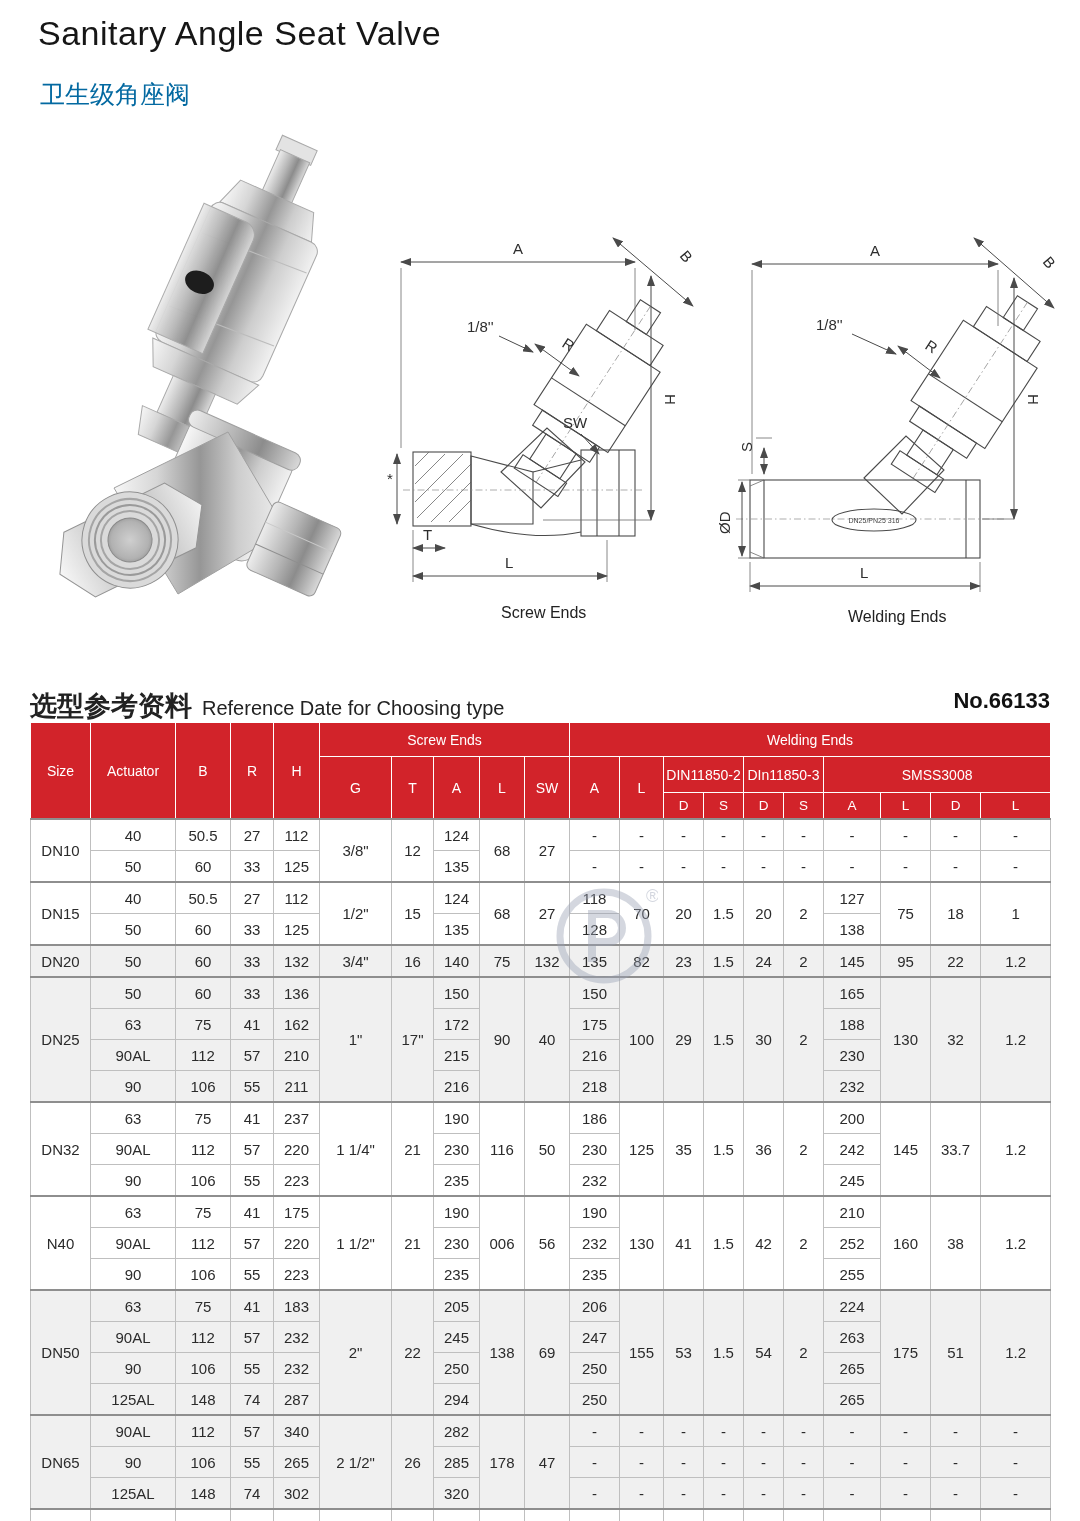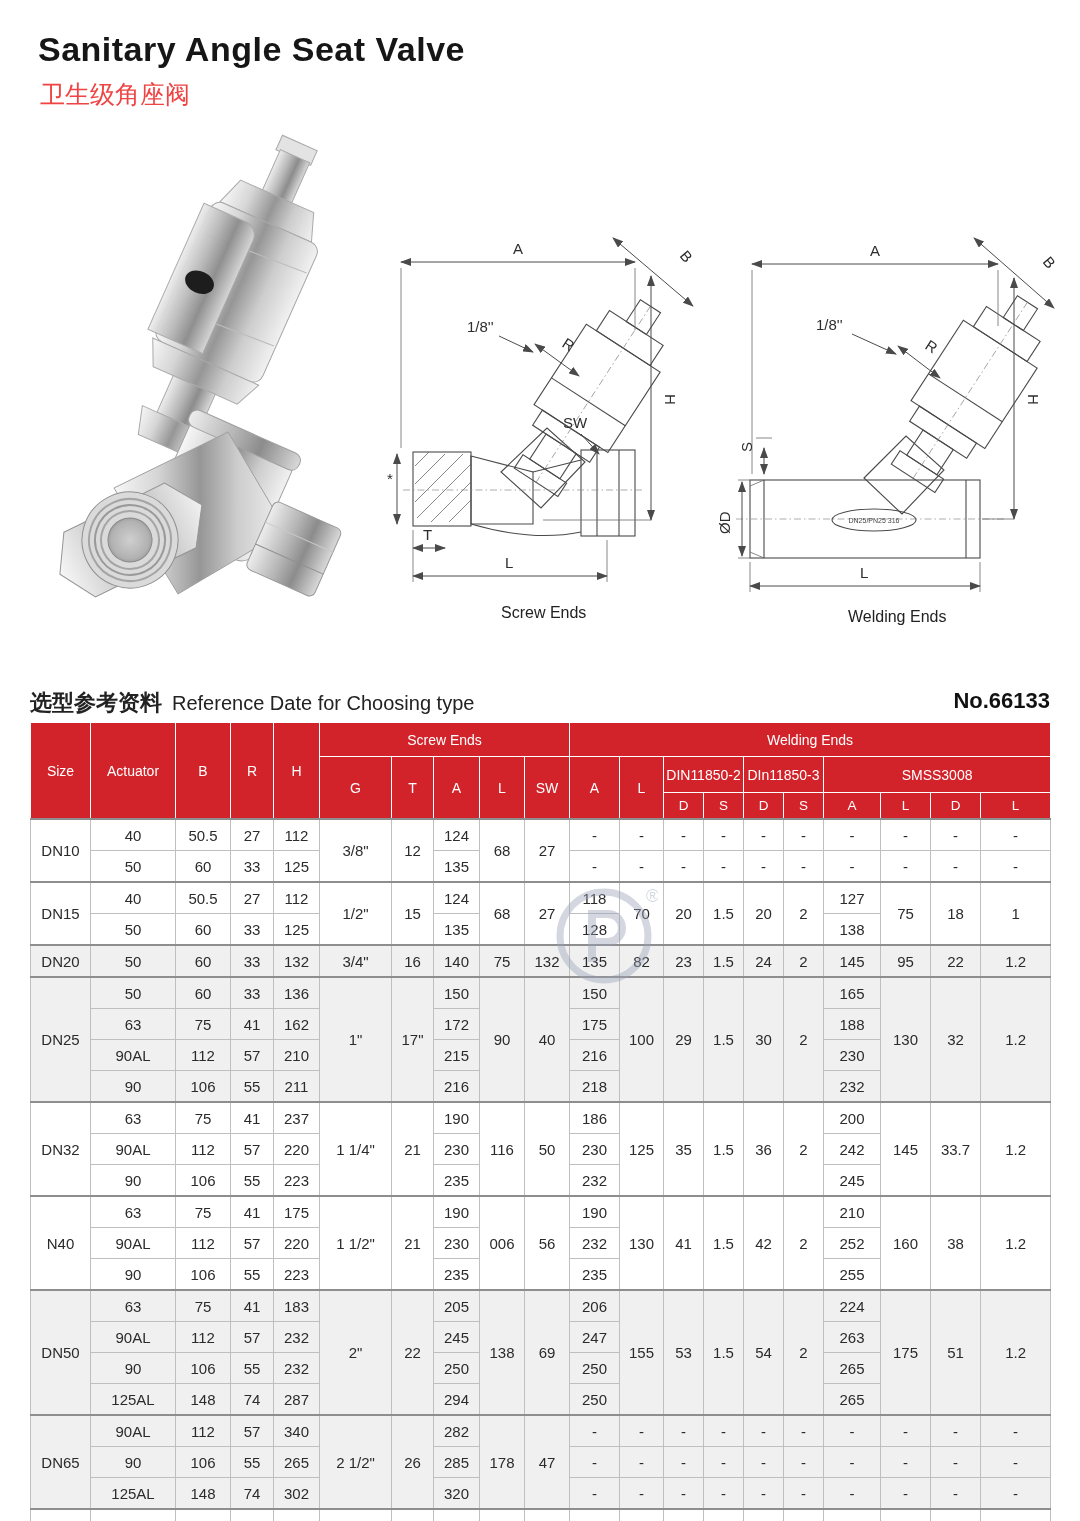--- a/index.html
+++ b/index.html
@@ -1,33 +1,33 @@
 <!DOCTYPE html>
 <html><head>
 <meta charset="utf-8">
 <style>
   html,body{margin:0;padding:0;background:#fff;}
   .page{position:relative;width:1080px;height:1521px;background:#ffffff;
         font-family:"Liberation Sans",sans-serif;color:#1f1f1f;overflow:hidden;}
   
-  .doc-title{position:absolute;left:38px;top:30px;font-size:34px;font-weight:bold;letter-spacing:.5px;color:#161616;}
-  .doc-subtitle{position:absolute;left:40px;top:78px;font-size:25px;color:#ef4444;}
+  .doc-title{position:absolute;left:38px;top:14px;font-size:34px;font-weight:normal;letter-spacing:.5px;color:#161616;}
+  .doc-subtitle{position:absolute;left:40px;top:78px;font-size:25px;color:#0369a1;}
   
   .photo-wrap{position:absolute;left:18px;top:132px;width:372px;height:496px;}
   .draw-screw{position:absolute;left:383px;top:222px;width:338px;height:406px;}
   .draw-weld{position:absolute;left:712px;top:222px;width:368px;height:406px;}
   svg .dim{stroke:#4a4a4a;stroke-width:1;fill:none;}
   svg .ext{stroke:#6a6a6a;stroke-width:.8;fill:none;}
   svg .body-line{stroke:#4a4a4a;stroke-width:1.1;fill:none;}
   svg .cl{stroke:#8a8a8a;stroke-width:.7;stroke-dasharray:7 3 1.5 3;fill:none;}
   svg text.dim-label{font-family:"Liberation Sans",sans-serif;font-size:15px;fill:#2d2d2d;}
   svg text.caption{font-family:"Liberation Sans",sans-serif;font-size:16px;fill:#222;}
   
   .sect{position:absolute;left:30px;top:688px;width:1020px;height:30px;}
-  .sect .cn{font-size:22px;font-weight:bold;color:#222;}
+  .sect .cn{font-size:27px;font-weight:bold;color:#222;}
   .sect .en{font-size:20px;color:#222;margin-left:10px;}
   .sect .no{position:absolute;right:0;top:0;font-size:22px;font-weight:bold;color:#111;}
   
   .table-wrap{position:absolute;left:30px;top:722px;width:1020px;}
   table.spec{border-collapse:collapse;table-layout:fixed;width:1020px;}
   table.spec thead th{background:#d2232a;color:#ffffff;font-weight:normal;
       border:1px solid #ffffff;font-size:14px;padding:0;}
   table.spec thead tr.h1 th{height:33px;}
   table.spec thead tr.h2 th{height:35px;}
   table.spec thead tr.h3 th{height:25px;font-size:13.5px;}

